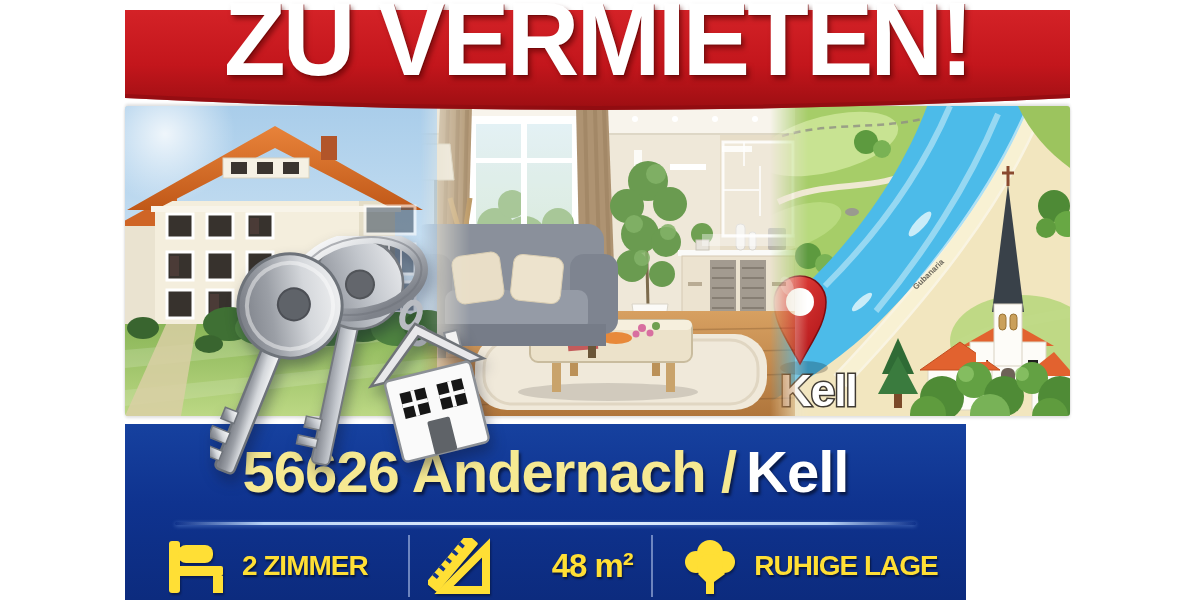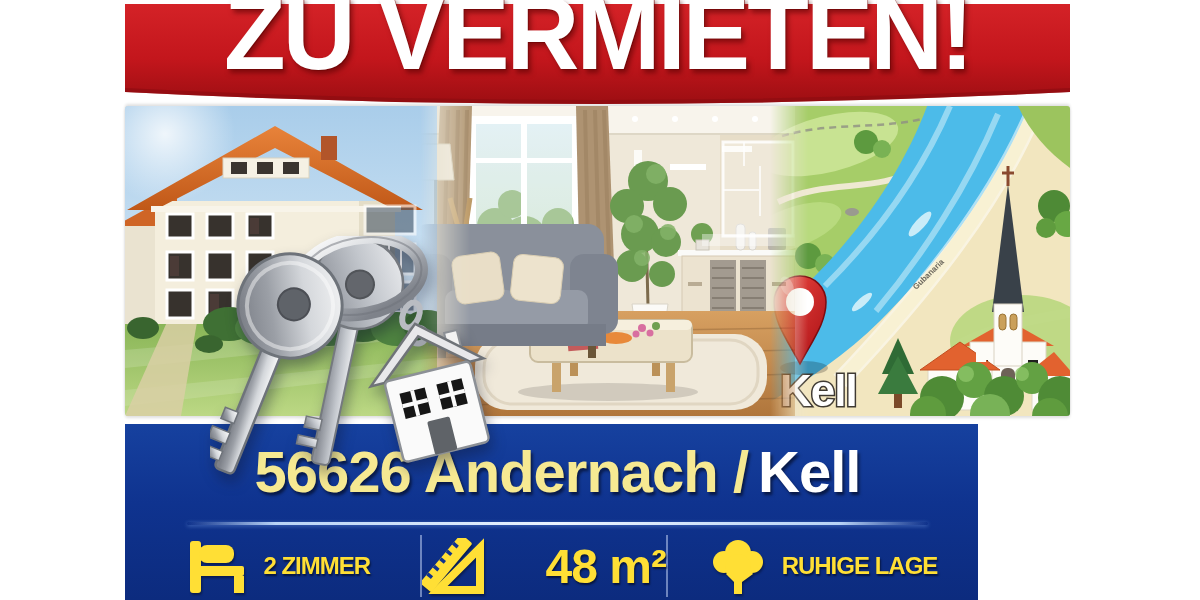--- a/index.html
+++ b/index.html
@@ -1,21 +1,21 @@
 <!DOCTYPE html>
 <html><head>
 <meta charset="utf-8">
 <style>
   html,body{margin:0;padding:0;background:#ffffff;}
   .page{position:relative;width:1200px;height:600px;background:#ffffff;overflow:hidden;
         font-family:"Liberation Sans","DejaVu Sans",sans-serif;}
   .poster{position:absolute;left:125px;top:0;width:945px;height:600px;}
 
   
-  .banner-red{position:absolute;left:0;top:4px;width:945px;height:112px;z-index:4;}
+  .banner-red{position:absolute;left:0;top:10px;width:945px;height:112px;z-index:4;}
   .banner-red svg{position:absolute;left:0;top:0;}
   .poster-title{position:absolute;left:0;top:-30px;width:945px;text-align:center;
       font-size:104px;font-weight:900;letter-spacing:-3px;color:#ffffff;white-space:nowrap;
       transform:scaleX(.97);
       text-shadow:3px 4px 5px rgba(80,0,0,.55),1px 1px 0 rgba(130,10,10,.6);}
 
   
   .photo-strip{position:absolute;left:0;top:106px;width:945px;height:310px;z-index:2;
       background:#e8e2d2;overflow:hidden;border-radius:3px;
       box-shadow:0 -2px 3px rgba(0,0,0,.12),0 2px 3px rgba(0,0,0,.12);}
@@ -25,36 +25,36 @@
       -webkit-mask-image:linear-gradient(90deg,transparent,#000 50px);
               mask-image:linear-gradient(90deg,transparent,#000 50px);}
   .svg-map{left:645px;width:300px;
       -webkit-mask-image:linear-gradient(90deg,transparent,#000 38px);
               mask-image:linear-gradient(90deg,transparent,#000 38px);}
   .svg-keys{position:absolute;left:85px;top:236px;width:330px;height:252px;z-index:9;
       filter:drop-shadow(3px 8px 7px rgba(15,20,45,.38));}
 
   
   .banner-blue{position:absolute;left:0;top:424px;width:841px;height:176px;z-index:3;
-      background:linear-gradient(180deg,#16419f 0%,#0f338f 45%,#0c2b7e 100%);padding-left:12px;}
+      background:linear-gradient(180deg,#16419f 0%,#0f338f 45%,#0c2b7e 100%);}
   .location-line{margin-top:16px;text-align:center;font-size:58px;font-weight:900;
       letter-spacing:-1px;line-height:64px;white-space:nowrap;}
   .loc-primary{color:#f6e992;text-shadow:2px 3px 3px rgba(0,0,10,.55);}
   .loc-secondary{color:#ffffff;text-shadow:2px 3px 3px rgba(0,0,10,.55);margin-left:10px;}
   .divider{margin:18px auto 0;width:88%;height:3px;border-radius:2px;
       background:linear-gradient(90deg,rgba(170,205,255,0) 0%,#b9d4f6 12%,#ecf5ff 50%,#b9d4f6 88%,rgba(170,205,255,0) 100%);
       box-shadow:0 1px 4px rgba(150,195,255,.45);}
   .features{display:flex;margin-top:10px;height:62px;align-items:center;}
   .feature{display:flex;align-items:center;justify-content:center;gap:15px;height:100%;}
   .feature.f1{flex:0 0 33.6%;}
   .feature.f2{flex:0 0 28.7%;border-left:2px solid rgba(190,205,240,.55);border-right:2px solid rgba(190,205,240,.55);}
   .feature.f3{flex:1 1 auto;text-align:right;}
-  .feature-label{color:#ffdf35;font-weight:900;font-size:24px;letter-spacing:-1px;
+  .feature-label{color:#ffdf35;font-weight:900;font-size:28px;letter-spacing:-1px;
       white-space:nowrap;text-shadow:1px 2px 2px rgba(0,0,5,.55);}
-  .feature.f2 .feature-label{font-size:48px;margin-left:43px;}
+  .feature.f2 .feature-label{font-size:33px;margin-left:43px;}
   .ficon{filter:drop-shadow(1px 2px 1px rgba(0,0,5,.4));flex:0 0 auto;}
 </style>
 </head>
 <body>
 
 <div class="page">
   <div class="poster">
 
     <div class="banner-red">
       <svg width="945" height="112" viewBox="0 0 945 112">

